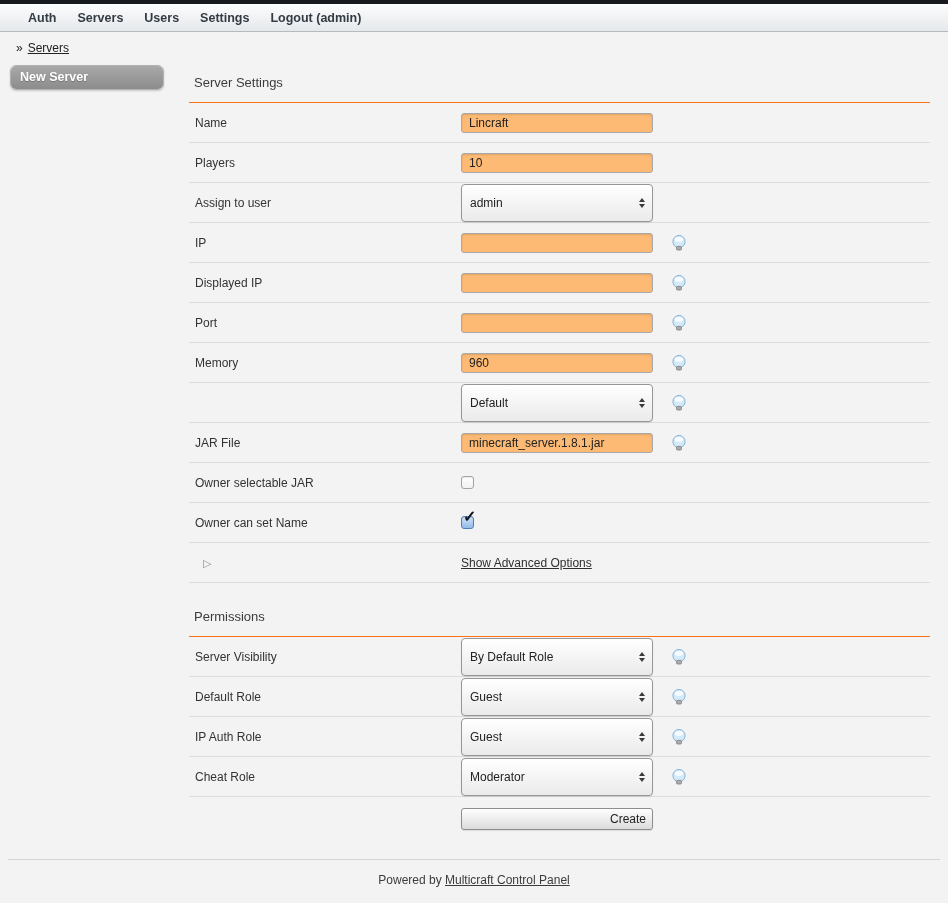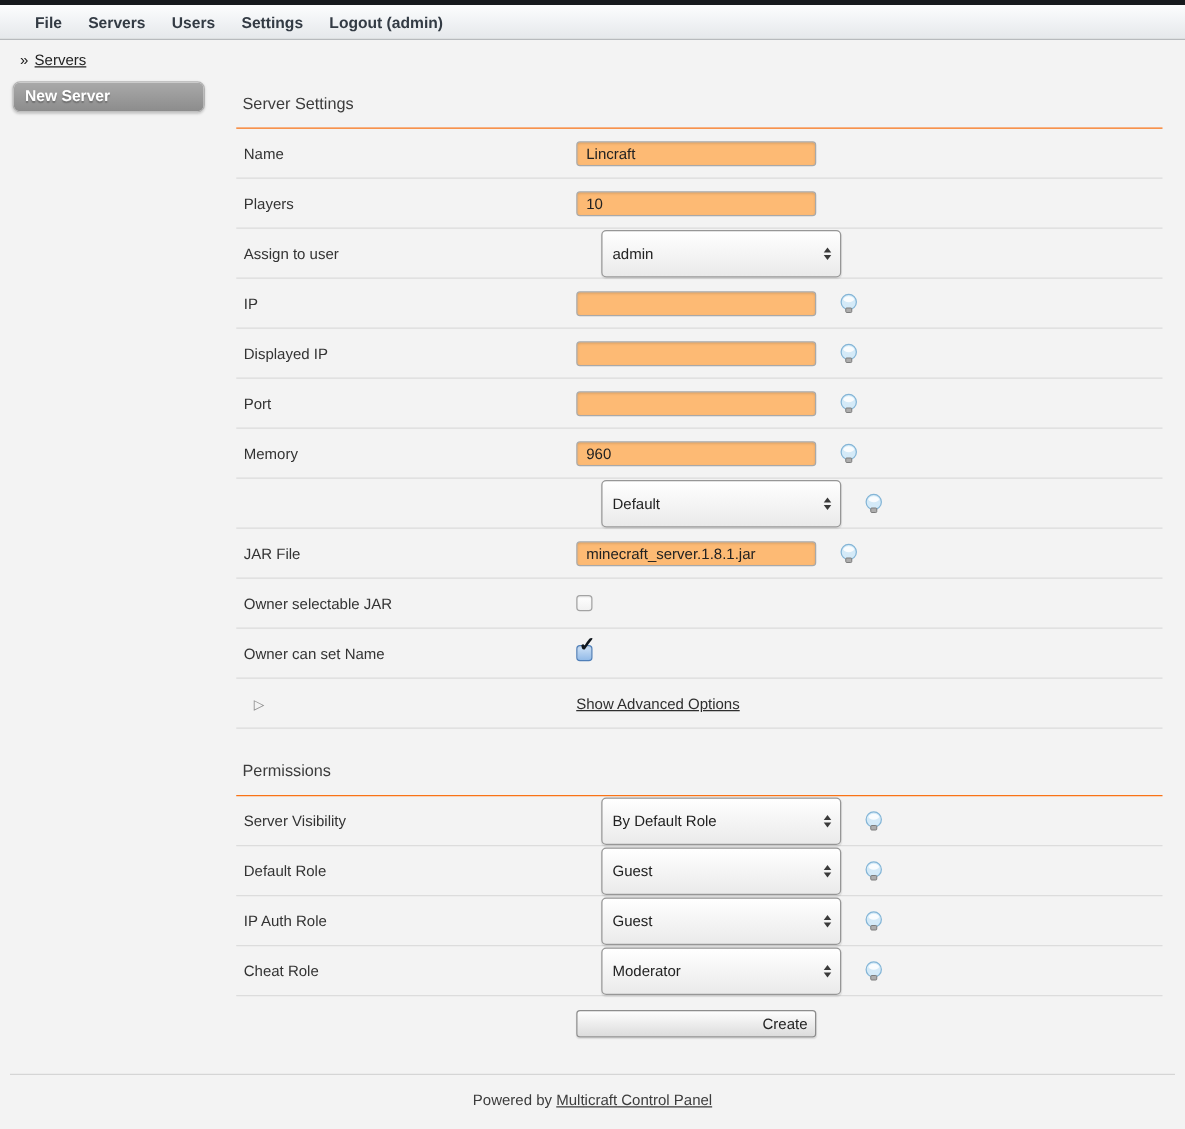--- a/index.html
+++ b/index.html
@@ -54,21 +54,21 @@
 
   .txt {
     width:192px; height:20px; border:1px solid #a9a9a9; border-radius:3px;
     box-shadow:inset 0 1px 2px rgba(0,0,0,.13);
     padding:0 7px; font:12px "Liberation Sans",sans-serif; color:#222; background:#fdba74;
   }
   .select {
     width:192px; height:38px; border:1px solid #969696; border-radius:4px;
     background:linear-gradient(#ffffff,#eaeaea);
     display:flex; align-items:center; justify-content:space-between;
-    box-shadow:0 1px 1px rgba(0,0,0,.09); cursor:pointer;margin-left:20px;
+    box-shadow:0 1px 1px rgba(0,0,0,.09); cursor:pointer;
   }
   .select-text { padding-left:8px; color:#222; }
   .arrows { display:flex; flex-direction:column; gap:2px; margin-right:7px; }
   .tri-up { width:0; height:0; border-left:3px solid transparent; border-right:3px solid transparent; border-bottom:4px solid #3a3a3a; }
   .tri-dn { width:0; height:0; border-left:3px solid transparent; border-right:3px solid transparent; border-top:4px solid #3a3a3a; }
 
   .bulb { margin-left:17px; cursor:pointer; flex:none; }
 
   .cb {
     position:relative; display:inline-block; width:13px; height:13px;
@@ -95,21 +95,21 @@
     text-align:center; padding-top:13px; color:#3c3c3c;
   }
   .footer a { color:#3c3c3c; text-decoration:underline; cursor:pointer; }
 </style>
 </head>
 <body>
 
 <div class="topstrip"></div>
 
 <div class="navbar">
-  <a class="nav-item">File</a>
+  <a class="nav-item">Auth</a>
   <a class="nav-item">Servers</a>
   <a class="nav-item">Users</a>
   <a class="nav-item">Settings</a>
   <a class="nav-item">Logout (admin)</a>
 </div>
 
 <div class="breadcrumb">
   <span class="sep">»</span><a>Servers</a>
 </div>
 

